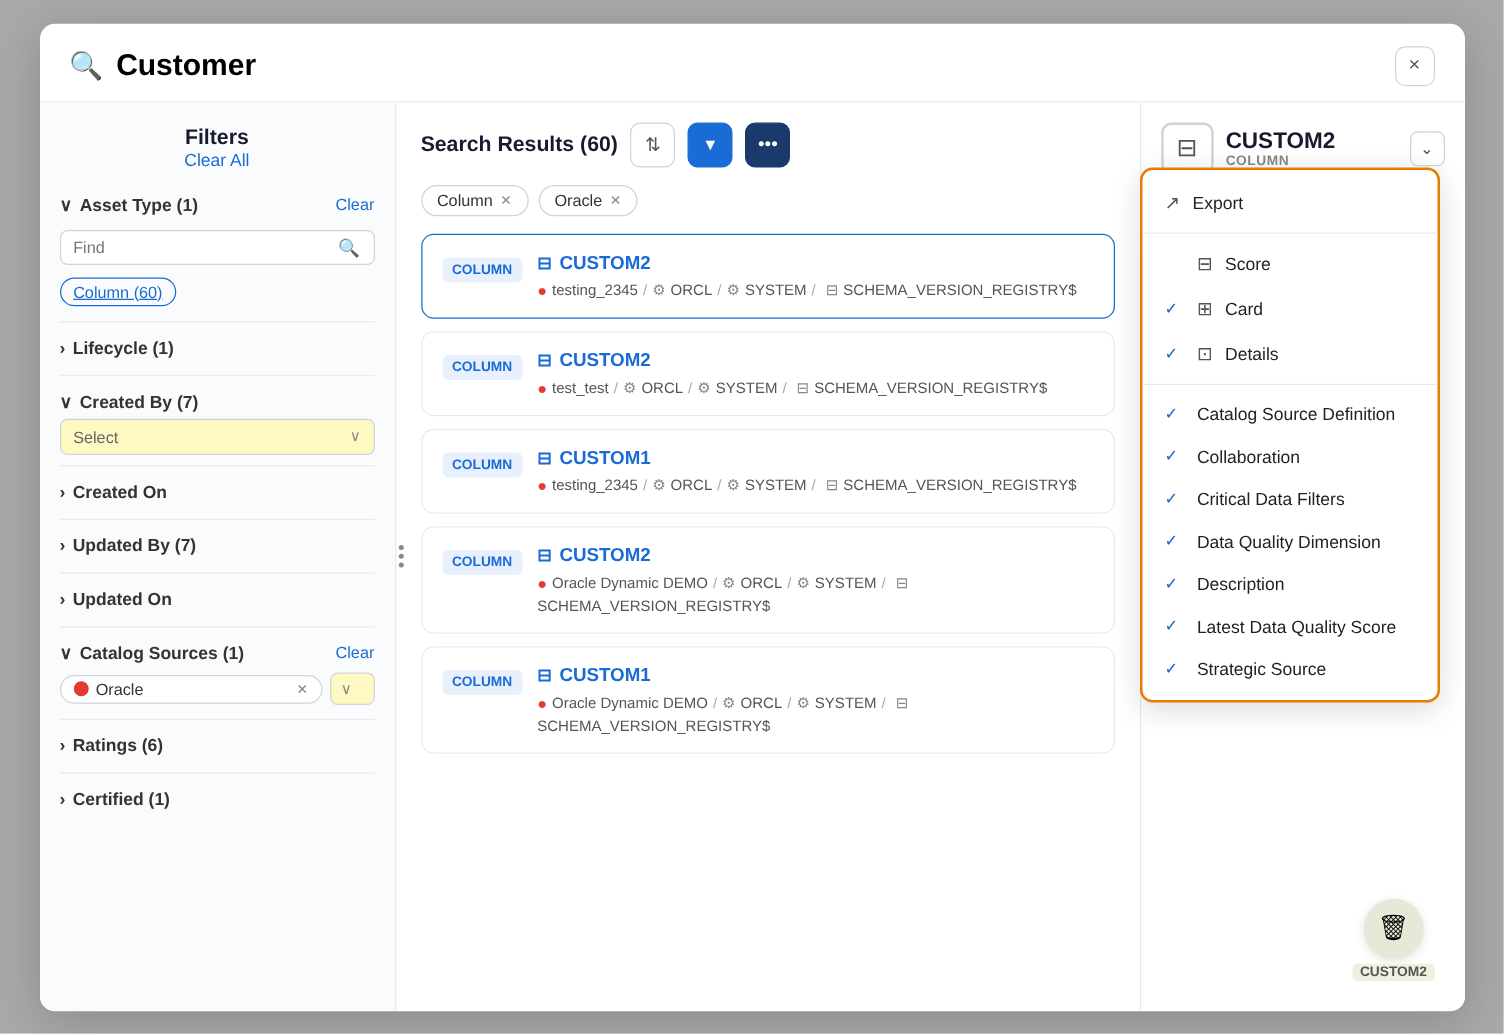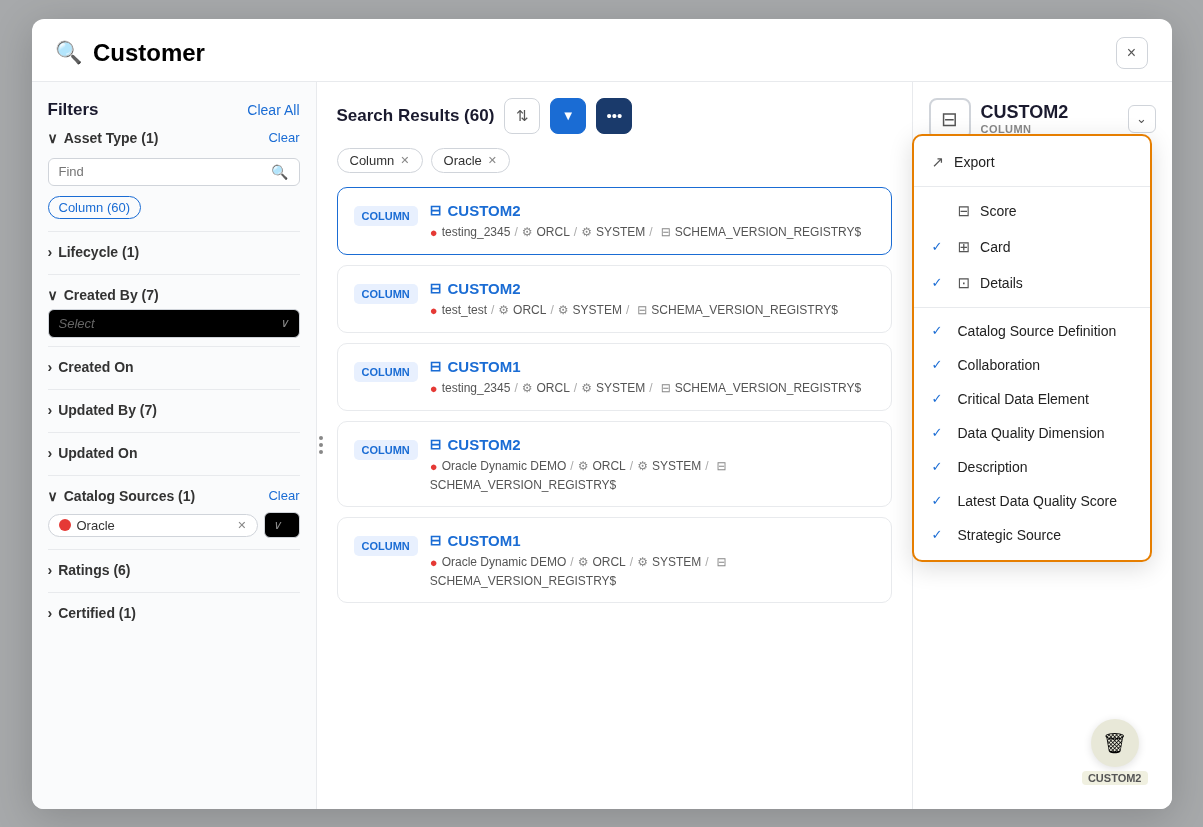--- a/index.html
+++ b/index.html
@@ -11,36 +11,36 @@
 
     .modal-header { display: flex; align-items: center; padding: 18px 24px 12px 24px; border-bottom: 1px solid #e8eaed; flex-shrink: 0; }
     .modal-title-icon { font-size: 22px; margin-right: 10px; color: #333; }
     .modal-title { font-size: 24px; font-weight: 700; color: #000000; }
     .modal-close { margin-left: auto; width: 32px; height: 32px; border: 1px solid #d0d4da; border-radius: 8px; background: #fff; cursor: pointer; display: flex; align-items: center; justify-content: center; font-size: 16px; color: #555; }
 
     .modal-body { display: flex; flex: 1; overflow: hidden; }
 
     
     .sidebar { width: 285px; padding: 18px 16px; border-right: 1px solid #e8eaed; overflow-y: auto; flex-shrink: 0; background: #fafbfc; }
-    .sidebar-header { display: flex; justify-content: space-between; align-items: center; margin-bottom: 4px; }
+    .sidebar-header { display: flex; justify-content: space-between; align-items: center; margin-bottom: 14px; flex-direction: column; }
     .sidebar-title { font-size: 17px; font-weight: 700; color: #1a1a2e; }
     .clear-all-link { font-size: 14px; color: #1a6cd4; cursor: pointer; }
 
     .filter-section { margin-bottom: 8px; }
     .filter-section-header { display: flex; align-items: center; justify-content: space-between; padding: 6px 0; cursor: pointer; }
     .filter-section-label { font-size: 14px; font-weight: 600; color: #333; display: flex; align-items: center; gap: 6px; }
     .clear-link { font-size: 13px; color: #1a6cd4; cursor: pointer; }
 
     .filter-search-box { display: flex; border: 1px solid #d0d4da; border-radius: 6px; padding: 5px 10px; margin: 6px 0; background: #fff; }
     .filter-search-box input { border: none; outline: none; font-size: 13px; flex: 1; background: transparent; }
     .filter-search-box .search-icon { color: #888; font-size: 14px; }
 
-    .filter-tag { display: inline-flex; align-items: center; border: 1px solid #1a6cd4; border-radius: 16px; padding: 3px 10px; font-size: 13px; color: #1a6cd4; margin: 4px 0; }
-
-    .select-dropdown { display: flex; align-items: center; border: 1px solid #d0d4da; border-radius: 6px; padding: 6px 10px; background: #000000; cursor: pointer; font-size: 13px; color: #666; font-style: italic; }
+    .filter-tag { display: inline-flex; align-items: center; border: 1px solid #1a6cd4; border-radius: 16px; padding: 3px 10px; font-size: 13px; color: #1a6cd4; margin: 4px 0; text-decoration: underline; }
+
+    .select-dropdown { display: flex; align-items: center; border: 1px solid #d0d4da; border-radius: 6px; padding: 6px 10px; background: #fef9c3; cursor: pointer; font-size: 13px; color: #666; }
     .select-dropdown .dd-text { flex: 1; }
     .select-dropdown .dd-arrow { color: #888; font-size: 12px; }
 
     .oracle-tag { display: inline-flex; align-items: center; gap: 6px; border: 1px solid #d0d4da; border-radius: 16px; padding: 3px 10px; font-size: 13px; color: #333; background: #fff; width: 100%; margin: 4px 0; }
     .oracle-dot { width: 12px; height: 12px; border-radius: 50%; background: #e53935; flex-shrink: 0; }
     .oracle-tag .close-x { margin-left: auto; font-size: 11px; color: #888; cursor: pointer; }
 
     .catalog-row { display: flex; align-items: center; gap: 6px; }
     .catalog-select-wrapper { flex: 1; }
 
@@ -428,21 +428,21 @@
           <div class="menu-item">
             <span class="check">✓</span>
             <span>Catalog Source Definition</span>
           </div>
           <div class="menu-item">
             <span class="check">✓</span>
             <span>Collaboration</span>
           </div>
           <div class="menu-item">
             <span class="check">✓</span>
-            <span>Critical Data Element</span>
+            <span>Critical Data Filters</span>
           </div>
           <div class="menu-item">
             <span class="check">✓</span>
             <span>Data Quality Dimension</span>
           </div>
           <div class="menu-item">
             <span class="check">✓</span>
             <span>Description</span>
           </div>
           <div class="menu-item">

